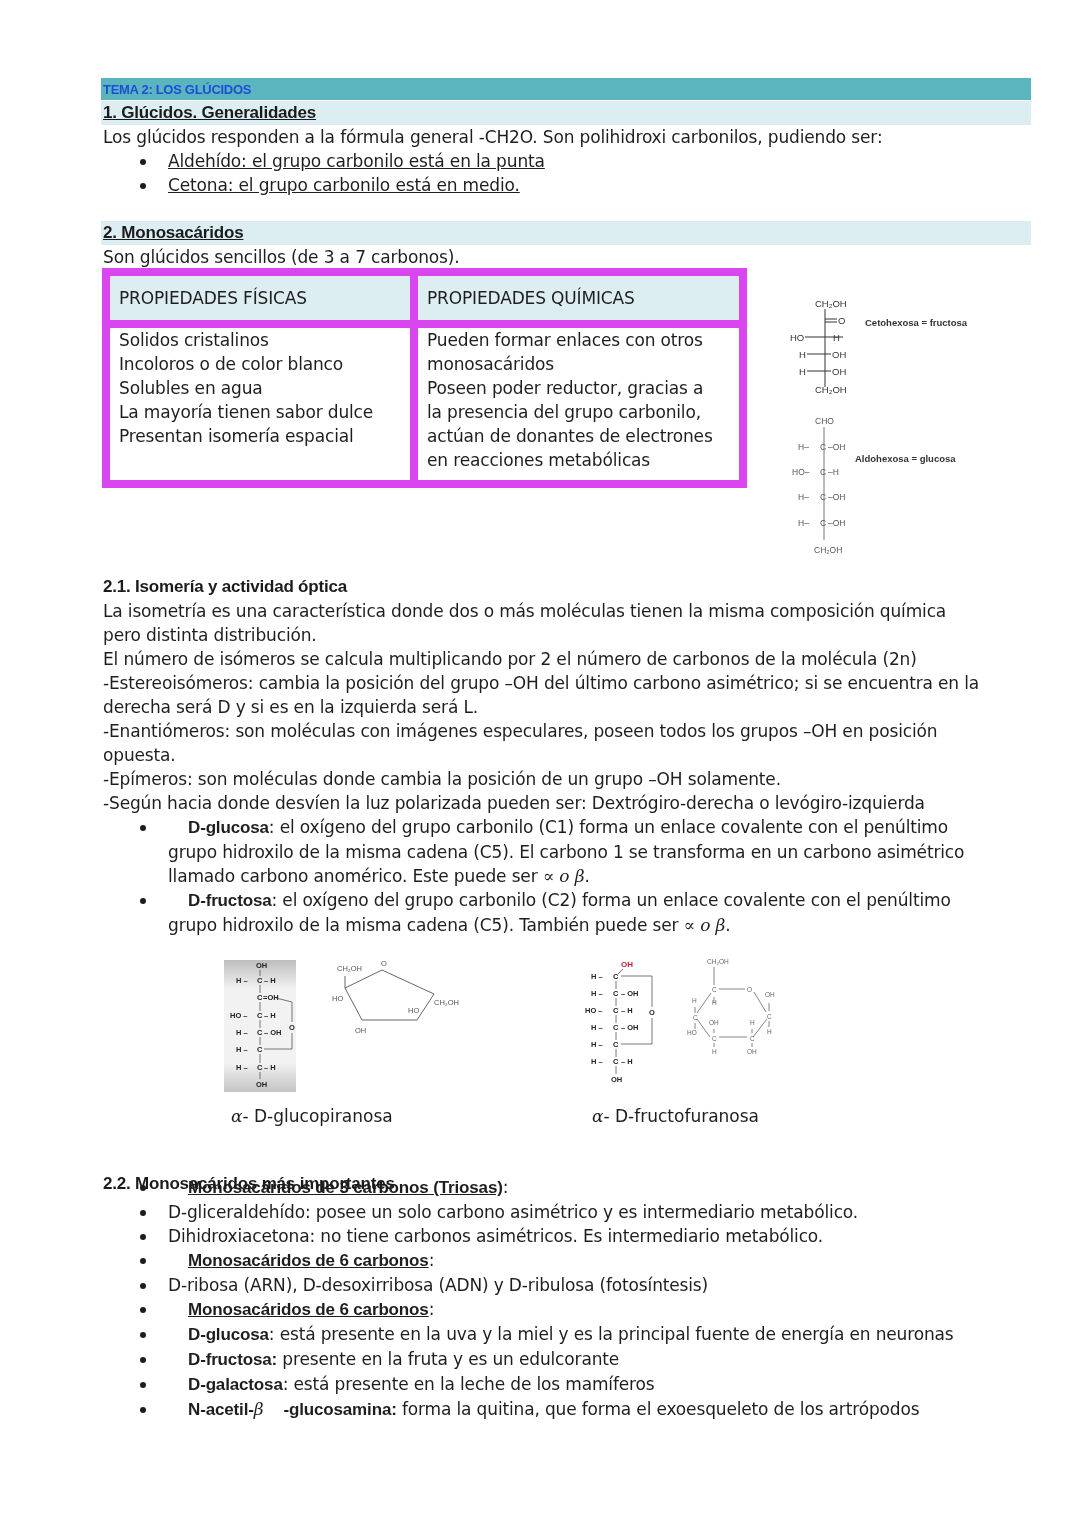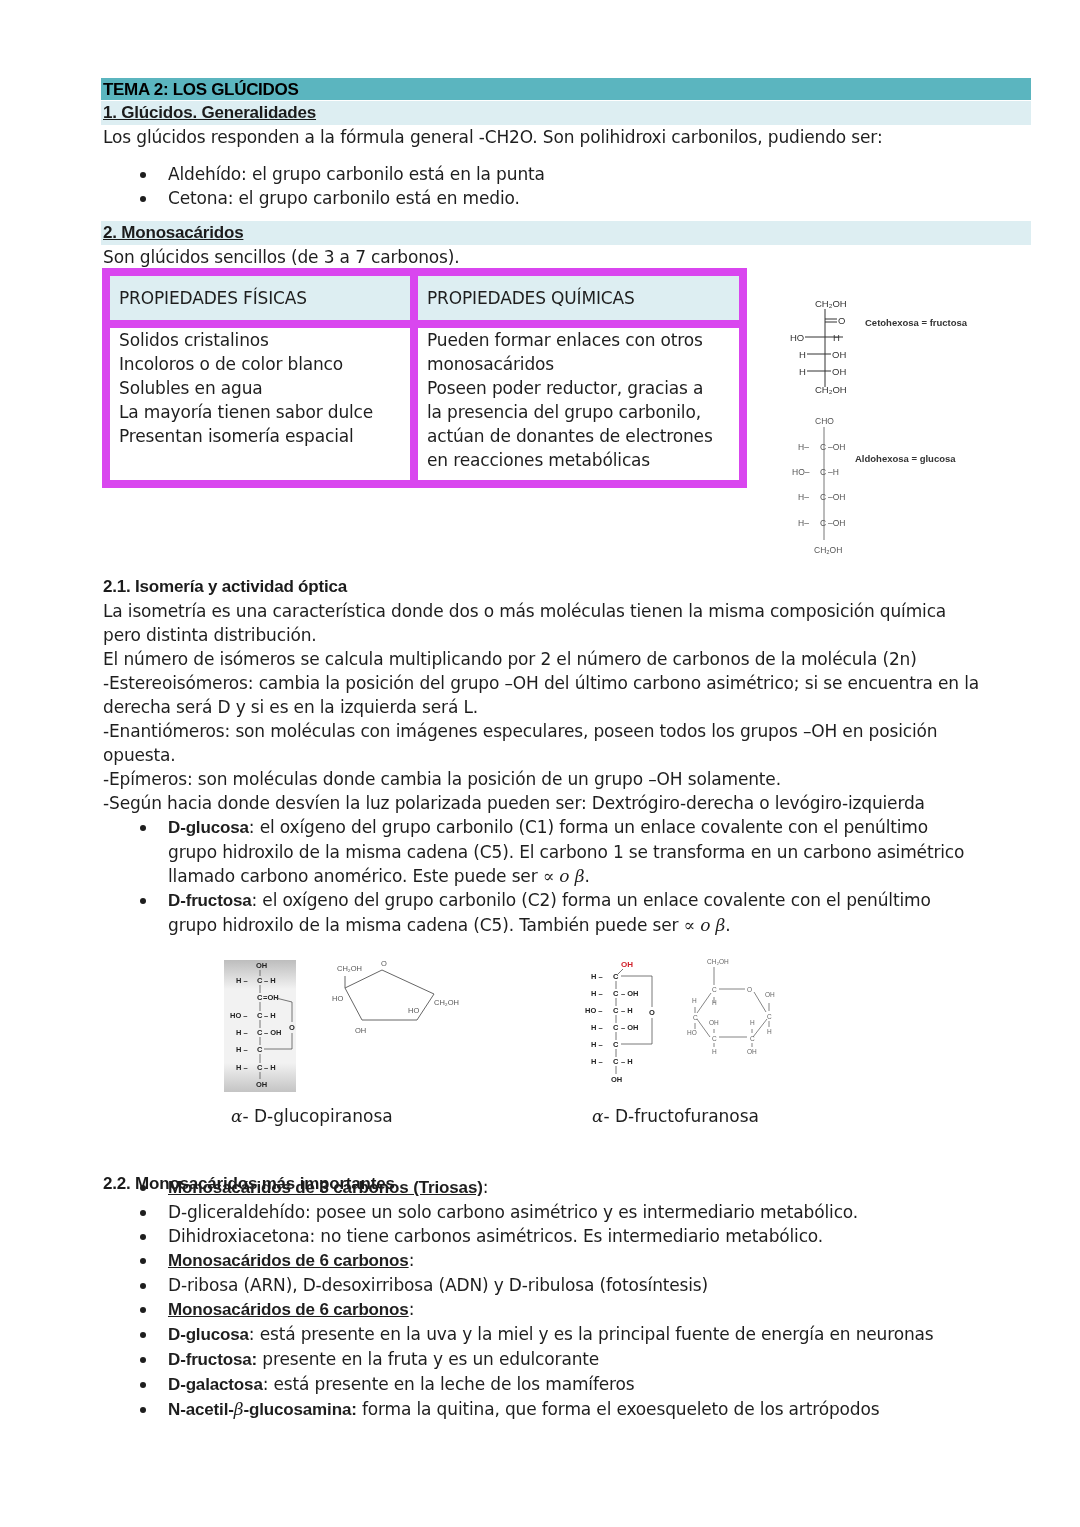--- a/index.html
+++ b/index.html
@@ -13,38 +13,38 @@
   .bar-dark {
     position: absolute; left: 101px; width: 930px; height: 22px;
     background: #5bb5bf;
   }
   .bar-light {
     position: absolute; left: 101px; width: 930px; height: 24px;
     background: #ddeef2;
   }
   .h-title {
     font-family: "Liberation Sans", sans-serif; font-weight: bold;
-    font-size: 17px; color: #000000; letter-spacing: -0.3px;
+    font-size: 13px; color: #1d4ed8; letter-spacing: -0.3px;
   }
   .h-sec {
     font-family: "Liberation Sans", sans-serif; font-weight: bold;
     font-size: 17px; color: #1b1b1b; text-decoration: underline;
     letter-spacing: -0.2px;
   }
   .h-sub {
     font-family: "Liberation Sans", sans-serif; font-weight: bold;
     font-size: 17px; color: #1b1b1b; letter-spacing: -0.2px;
   }
   .bullet-list { position: absolute; left: 140px; margin: 0; padding: 0; list-style: none; }
   .bullet-list li { position: relative; padding-left: 28px; font-size: 17px; line-height: 24px; white-space: nowrap; letter-spacing: -0.15px; }
   .bullet-list li::before {
     content: ""; position: absolute; left: 0; top: 10px;
     width: 6px; height: 6px; border-radius: 50%; background: #1e1e1e;
   }
-  .b { font-weight: bold; font-family: "Liberation Sans", sans-serif; }
+  .b { font-weight: bold; font-family: "Liberation Sans", sans-serif; margin-left: 20px; }
   .u { text-decoration: underline; }
   .greek { font-family: "DejaVu Serif", serif; font-style: italic; }
 
   table.props {
     position: absolute; left: 102px; top: 268px; width: 645px;
     border-collapse: collapse; table-layout: fixed;
   }
   table.props th, table.props td {
     border: 8px solid #d946ef; text-align: left; vertical-align: top;
     font-size: 17px; line-height: 24px; font-weight: normal;
@@ -62,21 +62,21 @@
 <body>
 
 <div class="page" data-name="document-page">
 
   <div class="bar-dark" style="top:78px;" data-name="title-bar"></div>
   <div class="abs h-title" style="left:103px; top:79px; line-height:22px;" data-name="document-title">TEMA 2: LOS GLÚCIDOS</div>
 
   <div class="bar-light" style="top:101px;" data-name="section-bar"></div>
   <div class="abs h-sec" style="left:103px; top:102px; line-height:22px;" data-name="section-heading-generalidades">1. Glúcidos. Generalidades</div>
   <div class="abs txt" style="left:103px; top:125px;" data-name="paragraph">Los glúcidos responden a la fórmula general -CH2O. Son polihidroxi carbonilos, pudiendo ser:</div>
-  <ul class="bullet-list" style="top:162px;" data-name="bullet-list">
+  <ul class="bullet-list" style="top:149px;text-decoration:underline;" data-name="bullet-list">
     <li data-name="list-item">Aldehído: el grupo carbonilo está en la punta</li>
     <li data-name="list-item">Cetona: el grupo carbonilo está en medio.</li>
   </ul>
 
   <div class="bar-light" style="top:221px;" data-name="section-bar"></div>
   <div class="abs h-sec" style="left:103px; top:222px; line-height:22px;" data-name="section-heading-monosacaridos">2. Monosacáridos</div>
   <div class="abs txt" style="left:103px; top:245px;" data-name="paragraph">Son glúcidos sencillos (de 3 a 7 carbonos).</div>
 
   <table class="props" data-name="properties-table">
     <colgroup>

